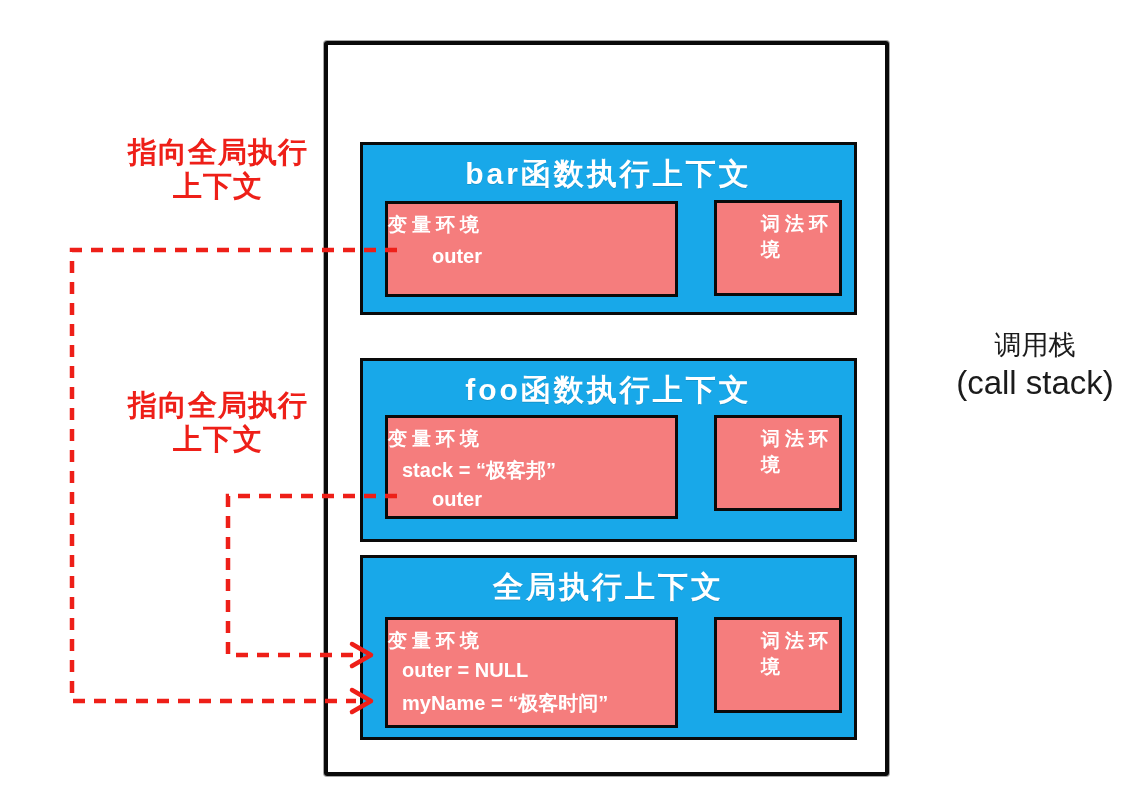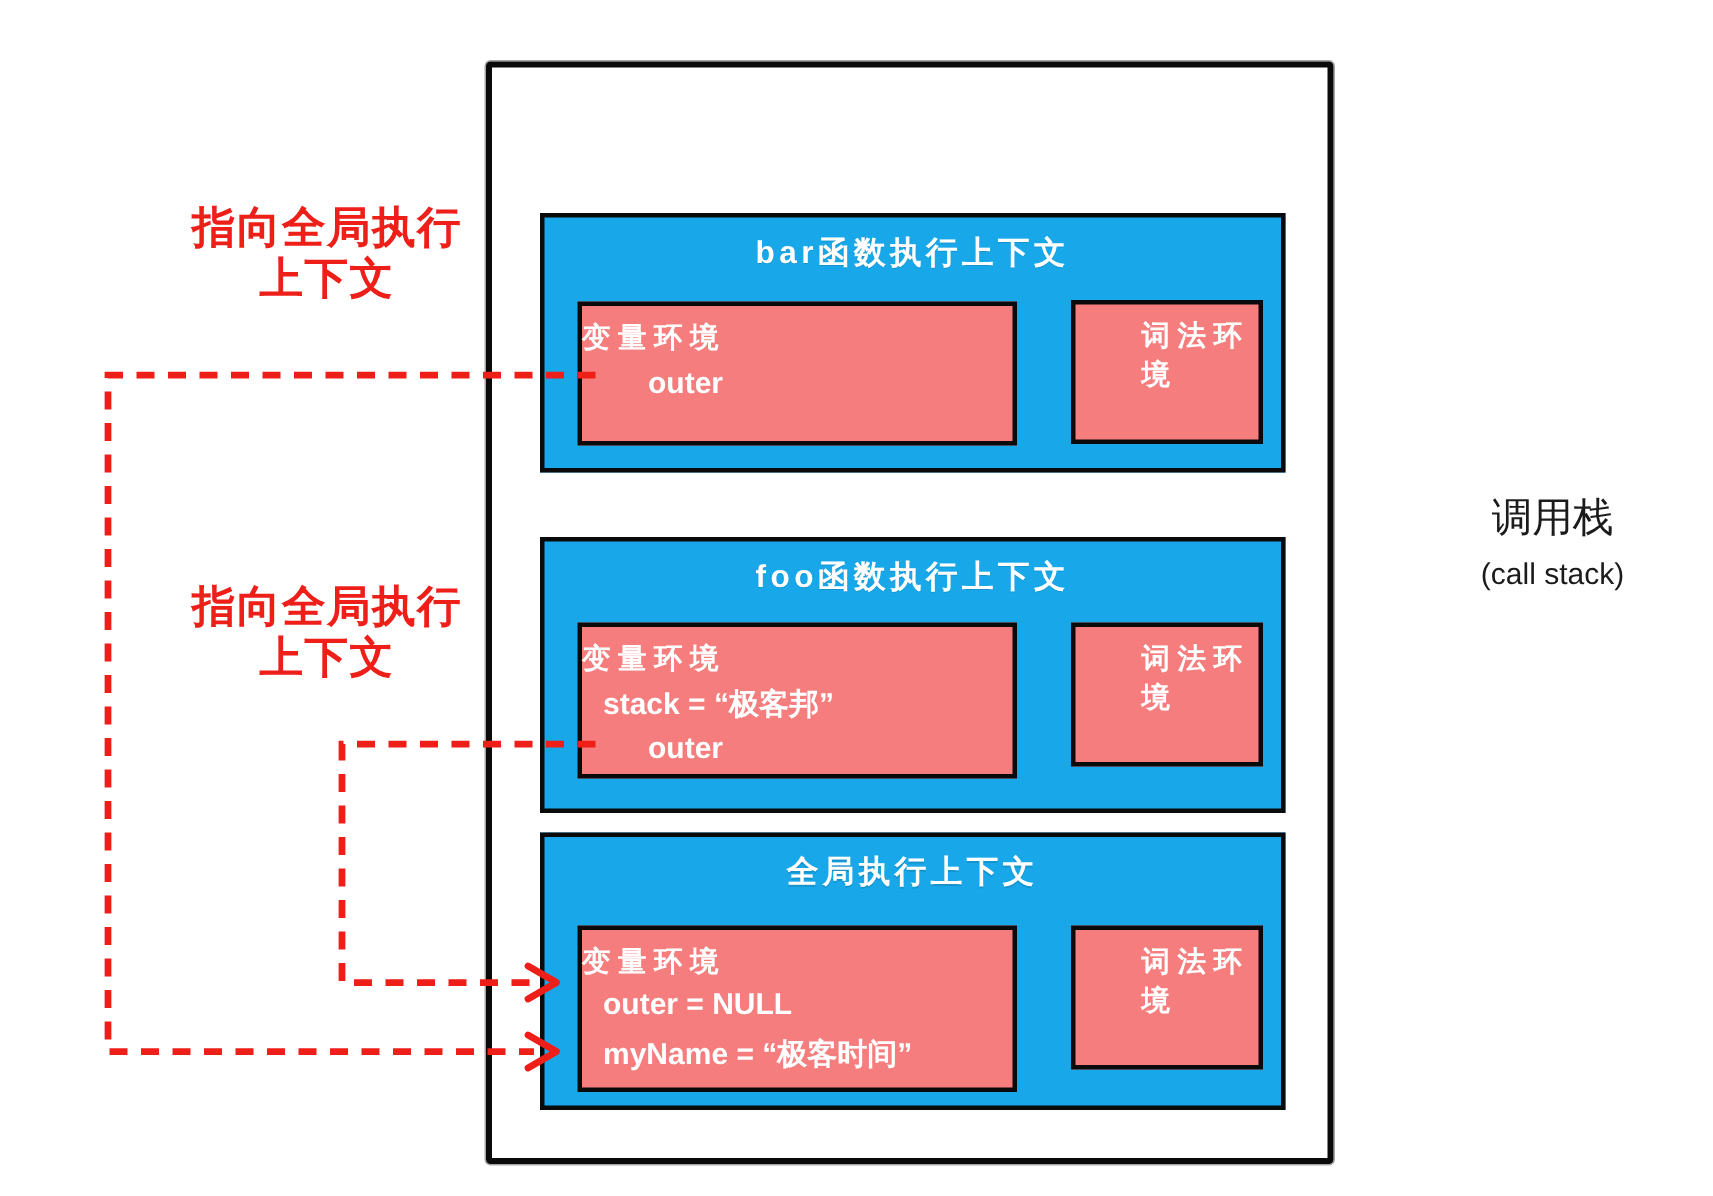--- a/index.html
+++ b/index.html
@@ -30,21 +30,21 @@
   .context-box{
     position:absolute;
     left:360px;width:497px;
     background:var(--blue);
     border:3px solid var(--border);
     box-sizing:border-box;
   }
   .context-title{
     color:var(--white);
     text-align:center;
-    font-size:21px;
+    font-size:30px;
     font-weight:bold;
     letter-spacing:3px;
     margin-top:9px;
     text-shadow:0 1px 0 rgba(0,0,0,.12);
   }
   .env-box{
     position:absolute;
     background:var(--pink);
     border:3px solid var(--border);
     box-sizing:border-box;
@@ -82,21 +82,21 @@
   }
   
   .stack-label{
     position:absolute;
     left:945px;top:326px;width:180px;
     color:#1b1b1b;
     text-align:center;
     font-size:27px;
     line-height:38px;
   }
-  .stack-label .en{font-size:20px;}
+  .stack-label .en{font-size:33px;}
   .arrow-layer{
     position:absolute;left:0;top:0;width:1142px;height:797px;
     pointer-events:none;
   }
 </style>
 </head>
 <body>
 
 <div class="canvas">
 

